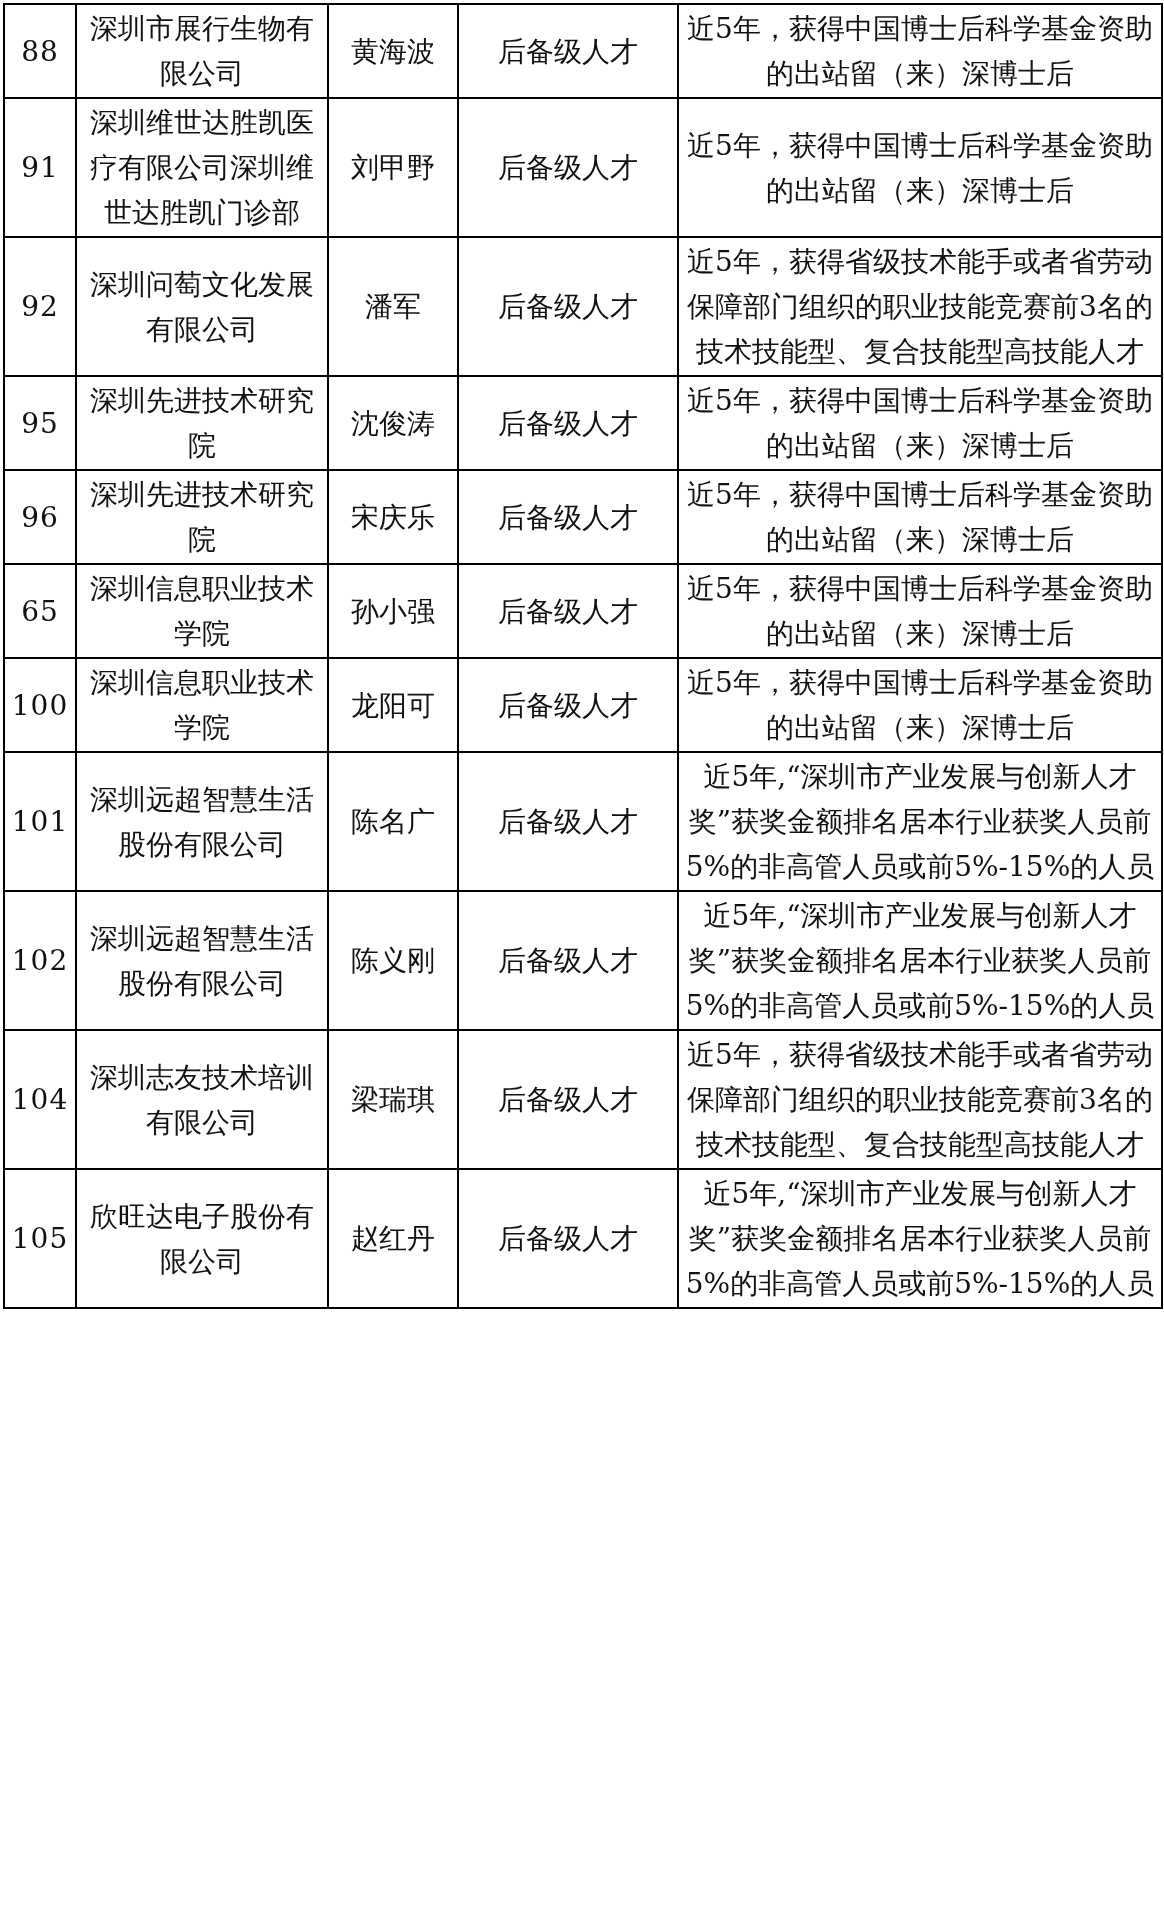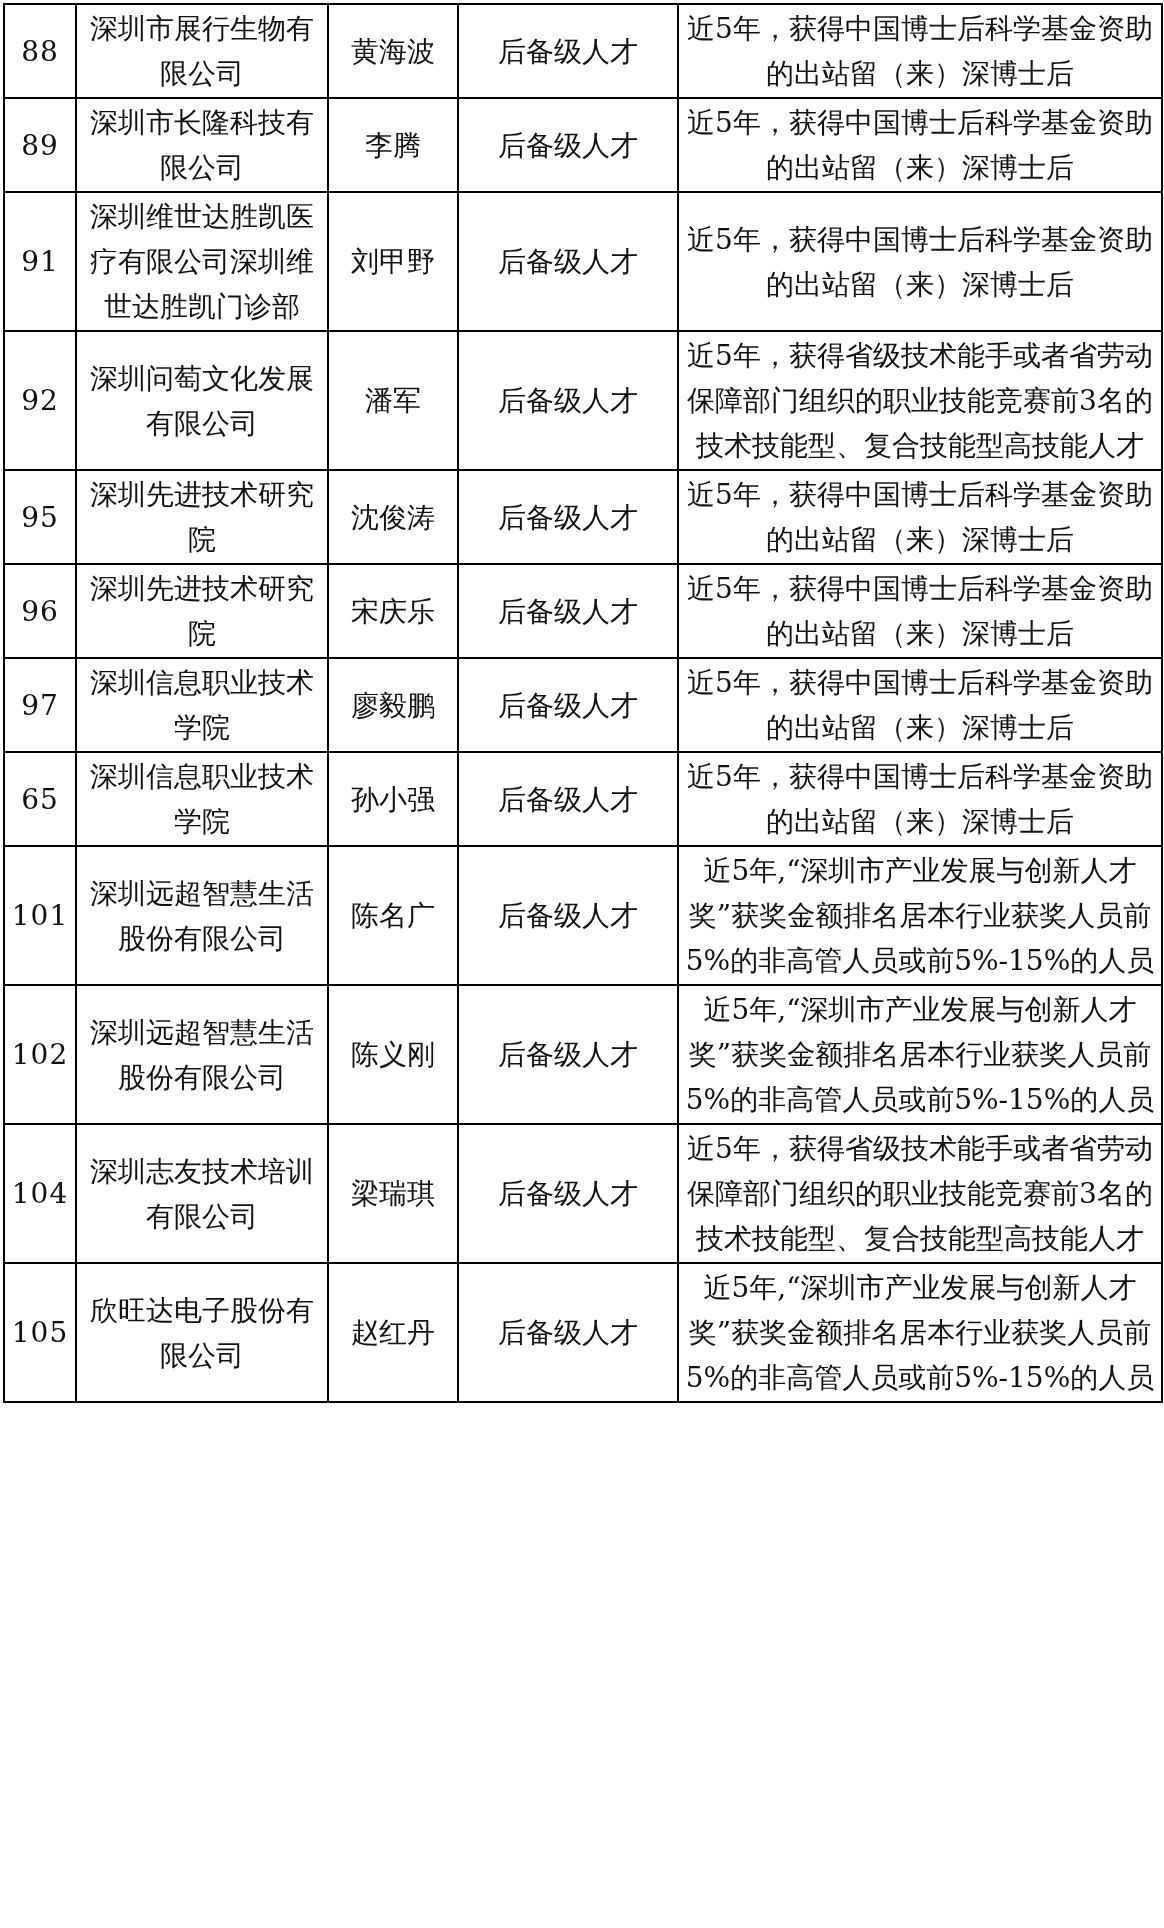--- a/index.html
+++ b/index.html
@@ -58,27 +58,20 @@
     </colgroup>
     <tbody>
         <tr>
           <td class="no-cell">88</td>
           <td class="org-cell">深圳市展行生物有限公司</td>
           <td class="name-cell">黄海波</td>
           <td class="level-cell">后备级人才</td>
           <td class="criteria-cell">近5年，获得中国博士后科学基金资助的出站留（来）深博士后</td>
         </tr>
         <tr>
-          <td class="no-cell">89</td>
-          <td class="org-cell">深圳市长隆科技有限公司</td>
-          <td class="name-cell">李腾</td>
-          <td class="level-cell">后备级人才</td>
-          <td class="criteria-cell">近5年，获得中国博士后科学基金资助的出站留（来）深博士后</td>
-        </tr>
-        <tr>
           <td class="no-cell">91</td>
           <td class="org-cell">深圳维世达胜凯医疗有限公司深圳维世达胜凯门诊部</td>
           <td class="name-cell">刘甲野</td>
           <td class="level-cell">后备级人才</td>
           <td class="criteria-cell">近5年，获得中国博士后科学基金资助的出站留（来）深博士后</td>
         </tr>
         <tr>
           <td class="no-cell">92</td>
           <td class="org-cell">深圳问萄文化发展有限公司</td>
           <td class="name-cell">潘军</td>
@@ -93,30 +86,30 @@
           <td class="criteria-cell">近5年，获得中国博士后科学基金资助的出站留（来）深博士后</td>
         </tr>
         <tr>
           <td class="no-cell">96</td>
           <td class="org-cell">深圳先进技术研究院</td>
           <td class="name-cell">宋庆乐</td>
           <td class="level-cell">后备级人才</td>
           <td class="criteria-cell">近5年，获得中国博士后科学基金资助的出站留（来）深博士后</td>
         </tr>
         <tr>
-          <td class="no-cell">97</td>
+          <td class="no-cell">65</td>
           <td class="org-cell">深圳信息职业技术学院</td>
-          <td class="name-cell">廖毅鹏</td>
+          <td class="name-cell">孙小强</td>
           <td class="level-cell">后备级人才</td>
           <td class="criteria-cell">近5年，获得中国博士后科学基金资助的出站留（来）深博士后</td>
         </tr>
         <tr>
-          <td class="no-cell">65</td>
+          <td class="no-cell">100</td>
           <td class="org-cell">深圳信息职业技术学院</td>
-          <td class="name-cell">孙小强</td>
+          <td class="name-cell">龙阳可</td>
           <td class="level-cell">后备级人才</td>
           <td class="criteria-cell">近5年，获得中国博士后科学基金资助的出站留（来）深博士后</td>
         </tr>
         <tr>
           <td class="no-cell">101</td>
           <td class="org-cell">深圳远超智慧生活股份有限公司</td>
           <td class="name-cell">陈名广</td>
           <td class="level-cell">后备级人才</td>
           <td class="criteria-cell">近5年,“深圳市产业发展与创新人才奖”获奖金额排名居本行业获奖人员前5%的非高管人员或前5%-15%的人员</td>
         </tr>

